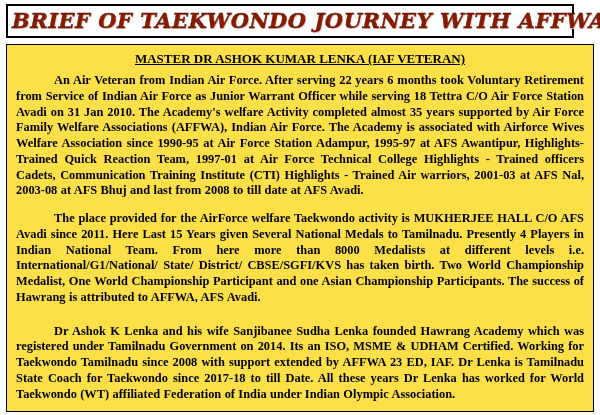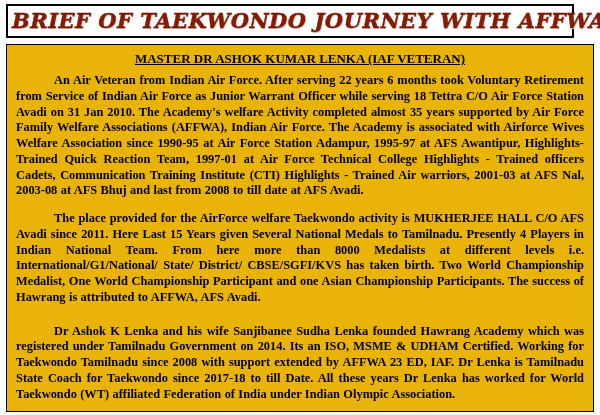--- a/index.html
+++ b/index.html
@@ -40,21 +40,21 @@
     white-space: nowrap;
   }
   
   .body-box {
     border: 1px solid #000;
     box-sizing: border-box;
     width: 588px;
     height: 368px;
     margin: 0 1px;
     padding: 6px 9px 4px 9px;
-    background: #eab308;
+    background: #fde047;
   }
   .doc-heading {
     text-align: center;
     font-family: "Liberation Serif", serif;
     font-weight: bold;
     font-size: 13px;
     color: #000;
     text-decoration: underline;
     margin-bottom: 6px;
   }

